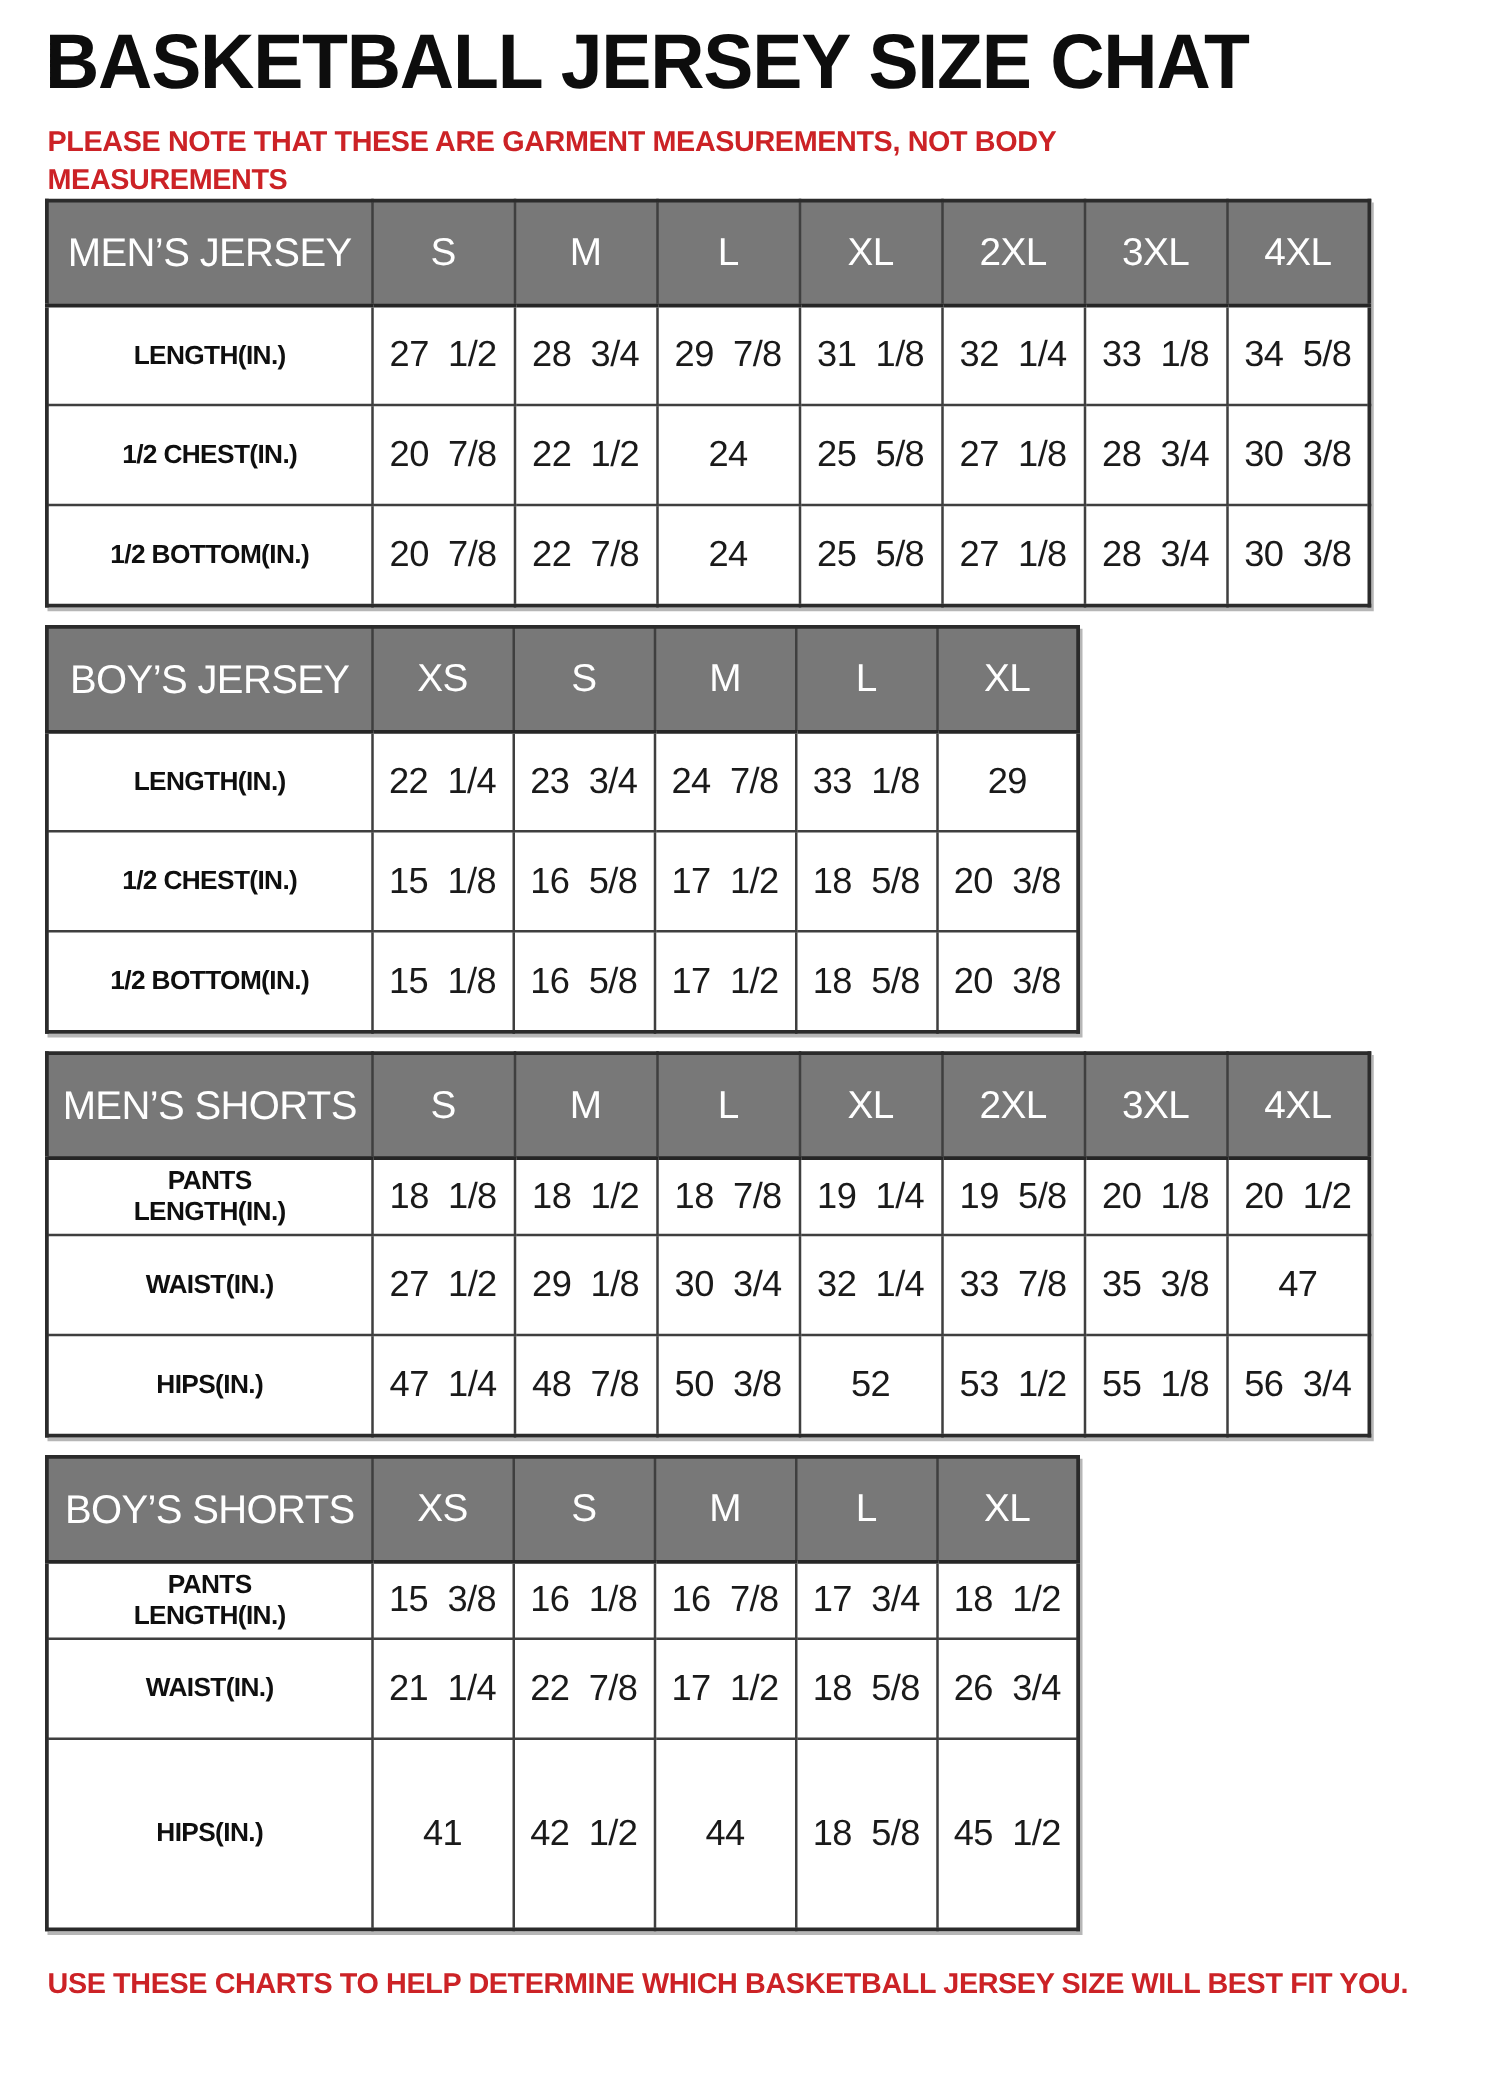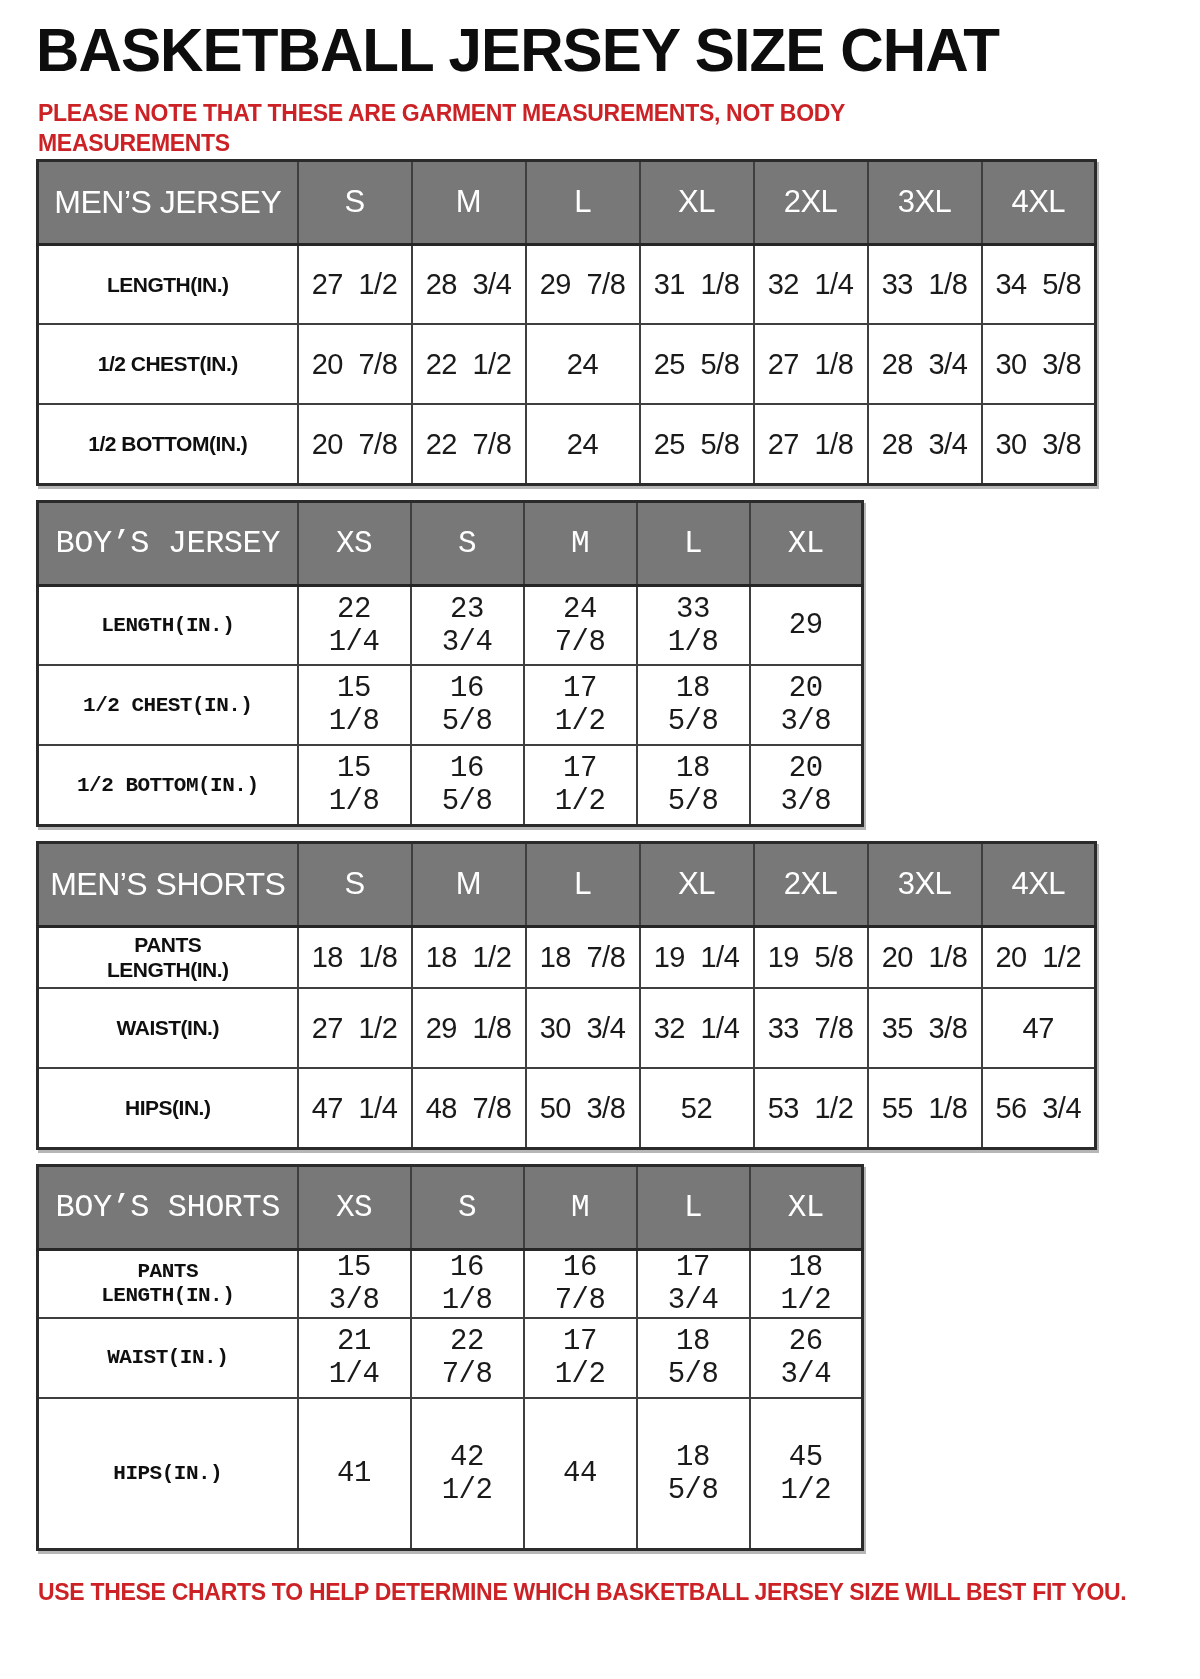--- a/index.html
+++ b/index.html
@@ -37,21 +37,21 @@
 
   table.size-table {
     border-collapse: collapse;
     table-layout: fixed;
     margin: 0 0 14px 0;
     border: 3px solid #2b2b2b;
     box-shadow: 2px 3px 0 #b6b6b6;
     background: #ffffff;
   }
   table.size-table.wide   { width: 1058px; }
-  table.size-table.narrow { width: 825px; font-family: Liberation Mono, monospace;  }
+  table.size-table.narrow { width: 825px;  }
 
   .size-table th, .size-table td {
     border: 2px solid #3f3f3f;
     text-align: center;
     vertical-align: middle;
     padding: 0 2px;
   }
   .size-table thead th {
     background: #787878;
     color: #ffffff;

